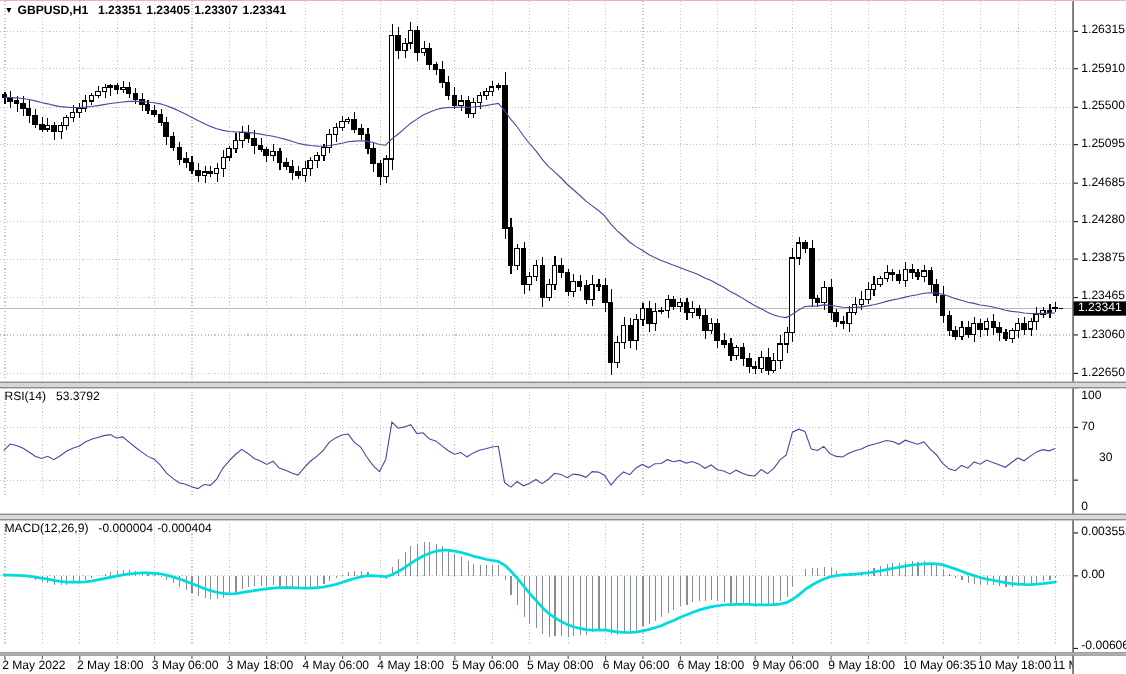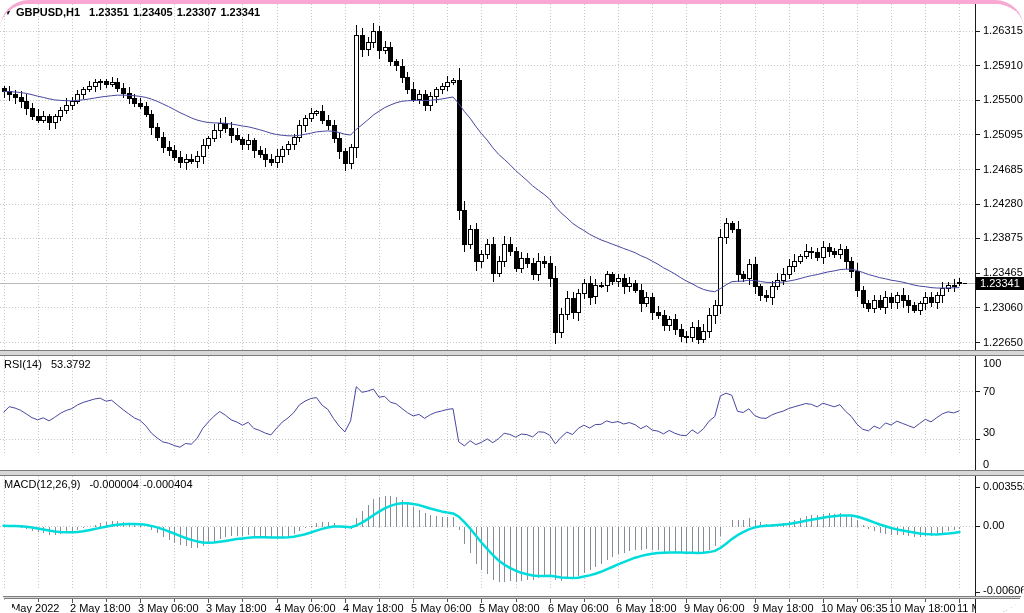--- a/index.html
+++ b/index.html
@@ -1,17 +1,17 @@
 <!DOCTYPE html>
 <html><head>
 <meta charset="utf-8">
 <style>
   html,body{margin:0;padding:0;background:#fff;}
   #app{position:relative;width:1024px;height:613px;background:#fff;overflow:hidden;
-       font-family:"Liberation Sans",sans-serif;border-top:4px solid #f9a8d4;box-sizing:border-box;border-radius:29px;}
+       font-family:"Liberation Sans",sans-serif;border-top:1px solid #f9a8d4;box-sizing:border-box;}
   .panel{position:absolute;left:0;width:975px;overflow:hidden;background:#fff;}
   #p-main{top:0;height:346px;}
   #p-rsi{top:352px;height:97px;}
   #p-macd{top:472px;height:112px;}
   .panel svg{position:absolute;top:0;left:0;display:block;}
   .hdr{position:absolute;top:2px;left:4px;font-size:11px;line-height:13px;color:#000;z-index:3;white-space:nowrap;}
   #hdr-main{font-weight:bold;}
   .hdr .sym{margin-right:9px;}
   .hdr .val{margin-right:4px;}
   .tri{display:inline-block;font-size:8px;vertical-align:1px;margin-right:4px;cursor:pointer;}
@@ -754,21 +754,21 @@
       <div class="alabel" style="top: 263px;">1.23465</div>
       <div class="atick" style="top: 303px;"></div>
       <div class="alabel" style="top: 298px;">1.23060</div>
       <div class="atick" style="top: 338px;"></div>
       <div class="alabel" style="top: 333px;">1.22650</div>
       <div class="atick" style="top: 351px;"></div>
       <div class="alabel" style="top: 354px;">100</div>
       <div class="atick" style="top: 387px;"></div>
       <div class="alabel" style="top: 382px;">70</div>
       <div class="atick" style="top: 435px;"></div>
-      <div class="alabel" style="top: 423px;">30</div>
+      <div class="alabel" style="top: 410px; margin-left: 16px;">30</div>
       <div class="atick" style="top: 470px;"></div>
       <div class="alabel" style="top: 455px;">0</div>
       <div class="atick" style="top: 483px;"></div>
       <div class="alabel" style="top: 477px;">0.003552</div>
       <div class="atick" style="top: 522px;"></div>
       <div class="alabel" style="top: 516px;">0.00</div>
       <div class="atick" style="top: 588px;"></div>
       <div class="alabel" style="top: 581px;">-0.006061</div>
     </div>
 

